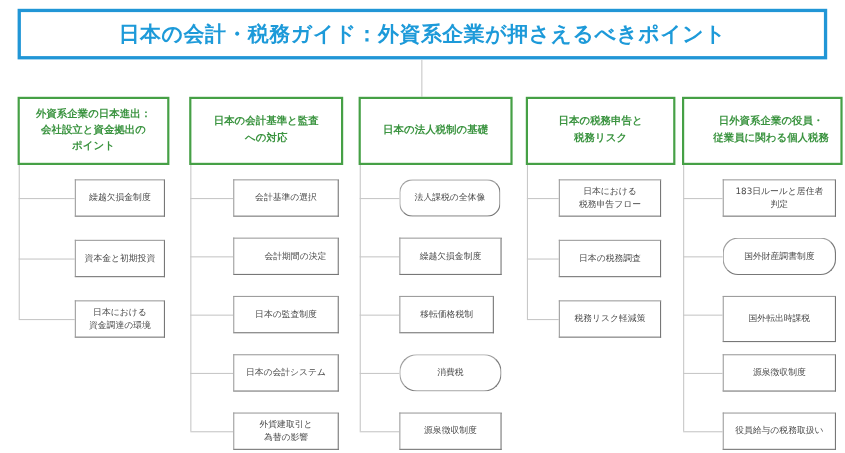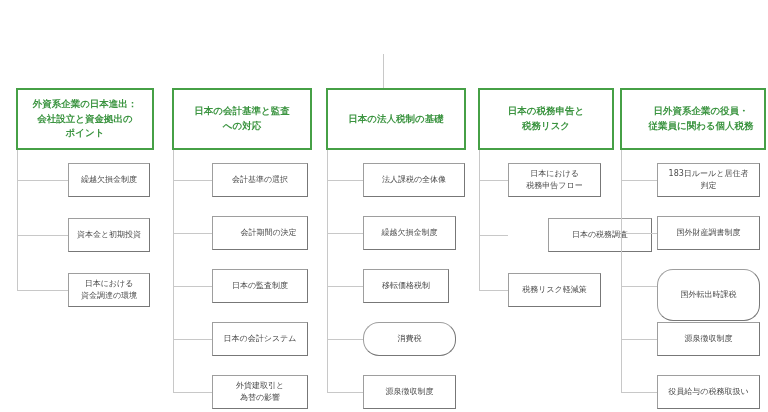--- a/index.html
+++ b/index.html
@@ -70,20 +70,23 @@
     color:#4a4a4a;
     font-size:8px;
     line-height:1.5;
   }
 </style>
 </head>
 <body>
 
 <div id="canvas">
 
+  <div class="title-banner">
+    <span class="title-text">日本の会計・税務ガイド：外資系企業が押さえるべきポイント</span>
+  </div>
 
   <div class="conn conn-v" style="left:383px;top:54px;height:34px;"></div>
 
   <div id="columns-root">
       <div class="col-header" style="left: 16px; top: 88px; width: 138px; height: 62px;">
         <div class="col-header-text">外資系企業の日本進出：<br>会社設立と資金拠出の<br>ポイント</div>
       </div>
       <div class="conn conn-v" style="left: 17px; top: 150px; height: 140px;"></div>
       <div class="conn conn-h" style="left: 17px; top: 180px; width: 51px;"></div>
       <div class="node" style="left: 68px; top: 163px; width: 82px; height: 34px;">
@@ -119,21 +122,21 @@
       </div>
       <div class="conn conn-h" style="left: 173px; top: 392px; width: 39px;"></div>
       <div class="node" style="left: 212px; top: 375px; width: 96px; height: 34px;">
         <div class="node-text">外貨建取引と<br>為替の影響</div>
       </div>
       <div class="col-header" style="left: 326px; top: 88px; width: 140px; height: 62px;">
         <div class="col-header-text">日本の法人税制の基礎</div>
       </div>
       <div class="conn conn-v" style="left: 327px; top: 150px; height: 242px;"></div>
       <div class="conn conn-h" style="left: 327px; top: 180px; width: 36px;"></div>
-      <div class="node" style="left: 363px; top: 163px; width: 102px; height: 34px;">
+      <div class="node" style="left: 363px; top: 163px; width: 92px; height: 34px; border-radius: 12px;">
         <div class="node-text">法人課税の全体像</div>
       </div>
       <div class="conn conn-h" style="left: 327px; top: 233px; width: 36px;"></div>
       <div class="node" style="left: 363px; top: 216px; width: 93px; height: 34px;">
         <div class="node-text">繰越欠損金制度</div>
       </div>
       <div class="conn conn-h" style="left: 327px; top: 286px; width: 36px;"></div>
       <div class="node" style="left: 363px; top: 269px; width: 86px; height: 34px;">
         <div class="node-text">移転価格税制</div>
       </div>
@@ -147,41 +150,41 @@
       </div>
       <div class="col-header" style="left: 478px; top: 88px; width: 136px; height: 62px;">
         <div class="col-header-text">日本の税務申告と<br>税務リスク</div>
       </div>
       <div class="conn conn-v" style="left: 479px; top: 150px; height: 140px;"></div>
       <div class="conn conn-h" style="left: 479px; top: 180px; width: 29px;"></div>
       <div class="node" style="left: 508px; top: 163px; width: 93px; height: 34px;">
         <div class="node-text">日本における<br>税務申告フロー</div>
       </div>
       <div class="conn conn-h" style="left: 479px; top: 235px; width: 29px;"></div>
-      <div class="node" style="left: 508px; top: 218px; width: 104px; height: 34px; margin-left: 40px;">
+      <div class="node" style="left: 508px; top: 218px; width: 93px; height: 34px;">
         <div class="node-text">日本の税務調査</div>
       </div>
       <div class="conn conn-h" style="left: 479px; top: 290px; width: 29px;"></div>
       <div class="node" style="left: 508px; top: 273px; width: 93px; height: 34px;">
         <div class="node-text">税務リスク軽減策</div>
       </div>
       <div class="col-header" style="left: 620px; top: 88px; width: 146px; height: 62px; padding-left: 20px;">
         <div class="col-header-text">日外資系企業の役員・<br>従業員に関わる個人税務</div>
       </div>
       <div class="conn conn-v" style="left: 621px; top: 150px; height: 242px;"></div>
       <div class="conn conn-h" style="left: 621px; top: 180px; width: 36px;"></div>
       <div class="node" style="left: 657px; top: 163px; width: 103px; height: 34px;">
         <div class="node-text">183日ルールと居住者<br>判定</div>
       </div>
       <div class="conn conn-h" style="left: 621px; top: 233px; width: 36px;"></div>
-      <div class="node" style="left: 657px; top: 216px; width: 103px; height: 34px;">
+      <div class="node" style="left: 657px; top: 216px; width: 103px; height: 34px; border-radius: 14px;">
         <div class="node-text">国外財産調書制度</div>
       </div>
       <div class="conn conn-h" style="left: 621px; top: 286px; width: 36px;"></div>
-      <div class="node" style="left: 657px; top: 269px; width: 103px; height: 52px; border-radius: 16px;">
+      <div class="node" style="left: 657px; top: 269px; width: 103px; height: 42px;">
         <div class="node-text">国外転出時課税</div>
       </div>
       <div class="conn conn-h" style="left: 621px; top: 339px; width: 36px;"></div>
       <div class="node" style="left: 657px; top: 322px; width: 103px; height: 34px;">
         <div class="node-text">源泉徴収制度</div>
       </div>
       <div class="conn conn-h" style="left: 621px; top: 392px; width: 36px;"></div>
       <div class="node" style="left: 657px; top: 375px; width: 103px; height: 34px;">
         <div class="node-text">役員給与の税務取扱い</div>
       </div>

